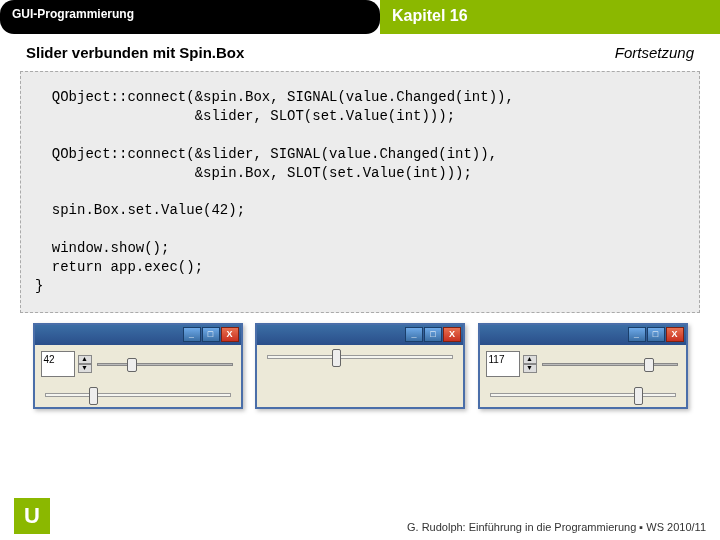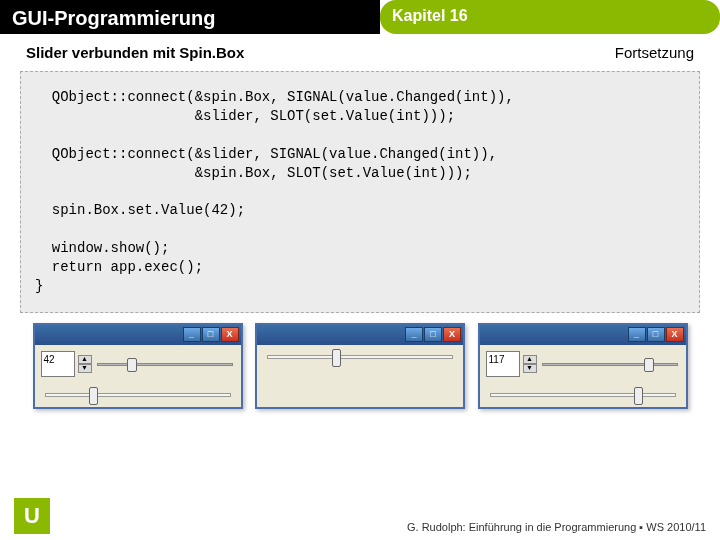--- a/index.html
+++ b/index.html
@@ -1,22 +1,22 @@
 <!DOCTYPE html>
 <html><head>
 <meta charset="utf-8">
 <style>
   * { box-sizing: border-box; margin: 0; padding: 0; }
   body { width: 720px; height: 540px; font-family: Arial, sans-serif; background: #fff; position: relative; }
   .header-bar { display: flex; height: 34px; }
-  .header-left { background: #000; color: #fff; font-weight: bold; font-size: 20px; padding: 7px 12px; flex: 0 0 380px; }
-  .header-right { background: #8bb800; color: #fff; font-weight: bold; font-size: 16px; padding: 7px 12px; flex: 1; border-radius: 16px; }
+  .header-left { background: #000; color: #fff; font-weight: bold; font-size: 12px; padding: 7px 12px; flex: 0 0 380px; border-radius: 14px; }
+  .header-right { background: #8bb800; color: #fff; font-weight: bold; font-size: 16px; padding: 7px 12px; flex: 1; }
   .subheader { display: flex; justify-content: space-between; padding: 10px 26px 6px 26px; font-size: 15px; }
   .sub-left { font-weight: bold; }
-  .sub-right { }
+  .sub-right { font-style: italic; }
   .code-box { margin: 4px 20px 10px 20px; background: #ececec; padding: 16px 14px; border: 1px dashed #aaa; font-family: "Courier New", monospace; font-size: 14px; line-height: 1.35; white-space: pre; }
   .widget-row { display: flex; justify-content: space-evenly; padding: 0 20px; }
   .widget-window { width: 210px; border: 2px solid #4a6ea9; background: #ece9d8; box-shadow: 2px 2px 4px rgba(0,0,0,0.25); }
   .titlebar { height: 20px; background: linear-gradient(#3b6ea5,#2a4e8a); display: flex; justify-content: flex-end; align-items: center; padding-right: 2px; gap: 1px; }
   .tb-btn { width: 18px; height: 15px; background: linear-gradient(#6da9e8,#3a6ea5); border: 1px solid #1a3e6a; color: #fff; font-size: 9px; font-weight: bold; text-align: center; line-height: 13px; }
   .tb-close { background: linear-gradient(#e87050,#c83020); border-color: #802010; }
   .widget-body { padding: 6px; }
   .spin-slider-row { display: flex; align-items: center; gap: 3px; }
   .spinbox { width: 34px; height: 26px; border: 1px solid #7a7a7a; background: #fff; font-size: 10px; padding: 2px 2px; line-height: 12px; }
   .spin-btns { display: flex; flex-direction: column; }

